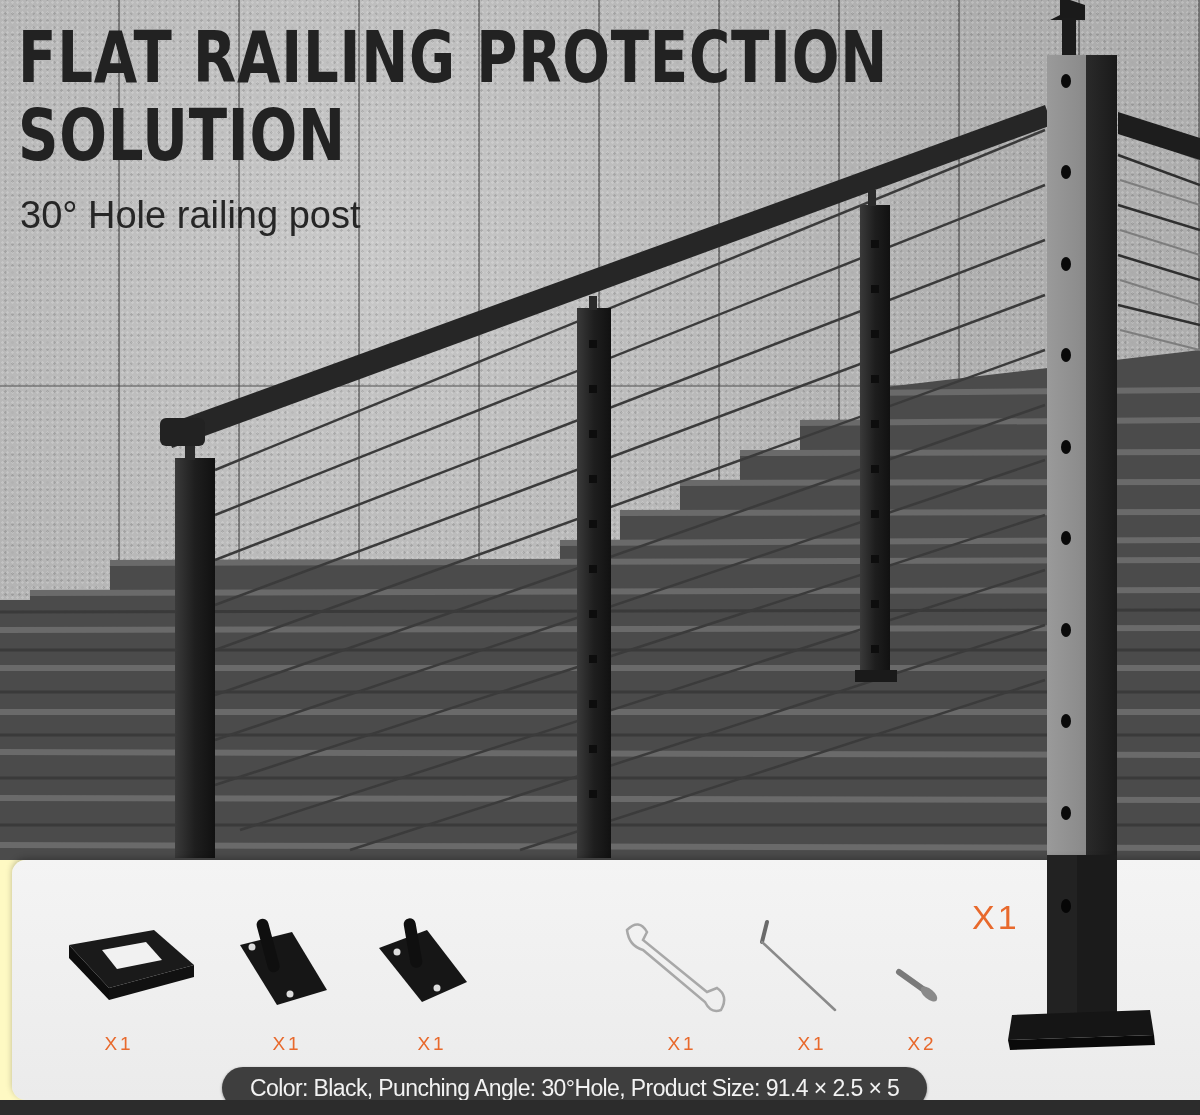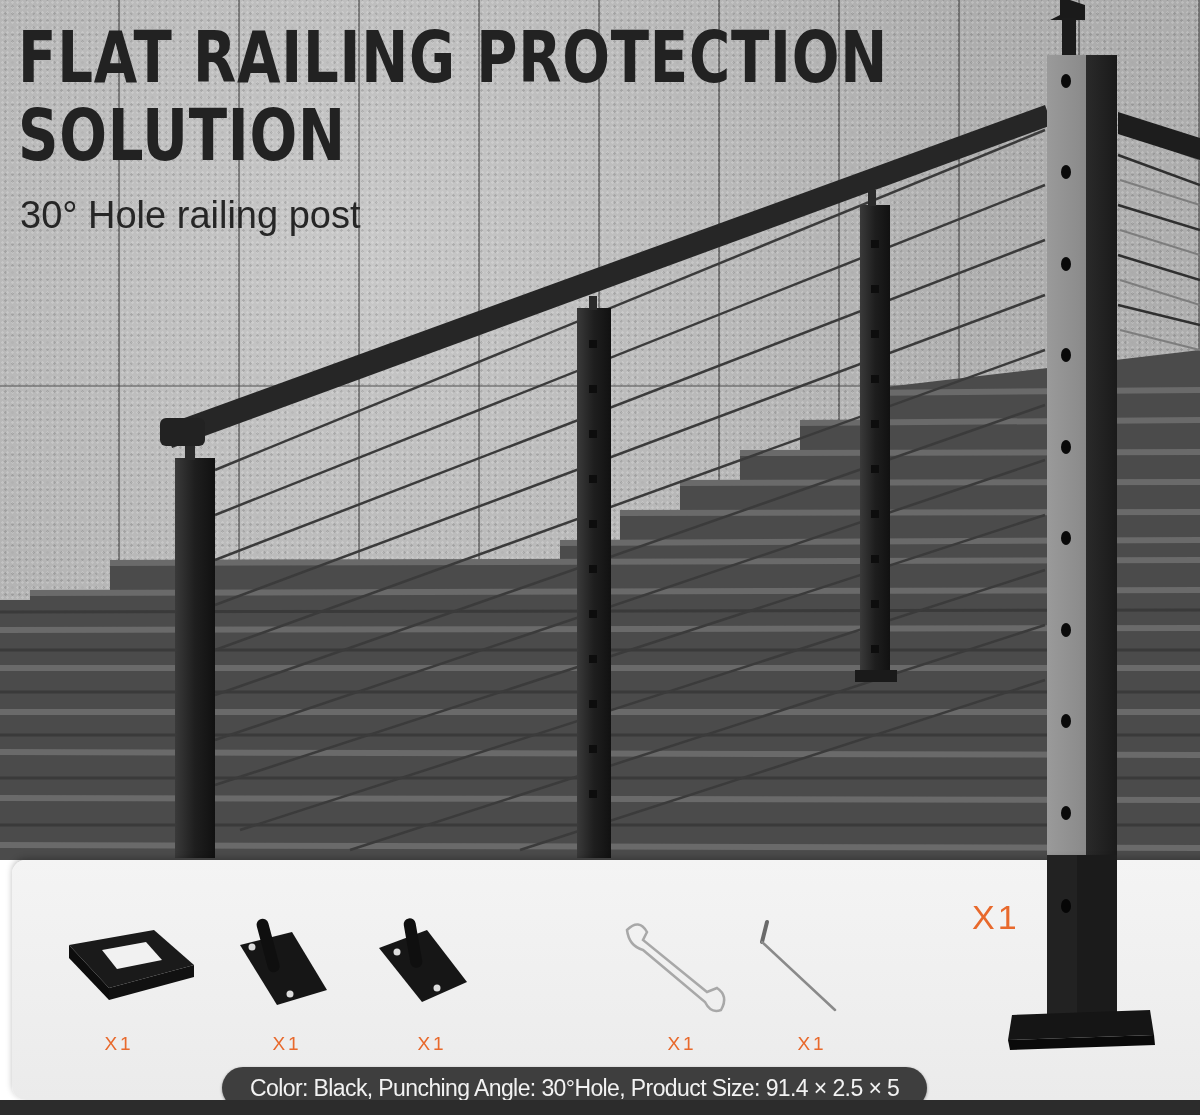--- a/index.html
+++ b/index.html
@@ -1,18 +1,18 @@
 <!DOCTYPE html>
 <html><head>
 <meta charset="utf-8">
 <style>
   html, body { margin: 0; padding: 0; }
   body { width: 1200px; height: 1115px; overflow: hidden; background: #9a9a9a; }
   .canvas { position: relative; width: 1200px; height: 1115px; overflow: hidden;
-    background: #ffffff; font-family: "Liberation Sans", sans-serif; }
+    background: #fef9c3; font-family: "Liberation Sans", sans-serif; }
 
   
   .wall { position: absolute; left: 0; top: 0; width: 1200px; height: 620px;
     background:
       repeating-linear-gradient(90deg, transparent 0 118px, rgba(60,60,60,0.55) 118px 120px),
       radial-gradient(circle at 30% 40%, #c9c9c9, #adadad 70%);
   }
   .wall-noise { position: absolute; inset: 0;
     background-image:
       radial-gradient(rgba(255,255,255,0.18) 1px, transparent 1.5px),
@@ -232,20 +232,27 @@
     </div>
 
     <div class="item" style="left:735px">
       <svg width="120" height="120" viewBox="0 0 120 120">
         <line x1="20" y1="12" x2="15" y2="32" stroke="#6a6a6a" stroke-width="4" stroke-linecap="round"></line>
         <line x1="15" y1="32" x2="88" y2="100" stroke="#8a8a8a" stroke-width="2.5" stroke-linecap="round"></line>
       </svg>
       <div class="qty">X1</div>
     </div>
 
+    <div class="item" style="left:845px">
+      <svg width="120" height="120" viewBox="0 0 120 120">
+        <line x1="42" y1="62" x2="70" y2="82" stroke="#7a7a7a" stroke-width="6" stroke-linecap="round"></line>
+        <ellipse cx="72" cy="84" rx="5" ry="10" fill="#8a8a8a" transform="rotate(-50 72 84)"></ellipse>
+      </svg>
+      <div class="qty">X2</div>
+    </div>
   </div>
 
   <svg style="position:absolute;left:0;top:0" width="1200" height="1115" viewBox="0 0 1200 1115">
     <rect x="1047" y="855" width="70" height="175" fill="#1b1b1b"></rect>
     <rect x="1047" y="855" width="30" height="175" fill="#222"></rect>
     <ellipse cx="1066" cy="906" rx="5" ry="7" fill="#060606"></ellipse>
     <path d="M1012,1015 L1150,1010 L1154,1035 L1008,1040 Z" fill="#151515"></path>
     <path d="M1008,1040 L1154,1035 L1155,1045 L1010,1050 Z" fill="#0a0a0a"></path>
   </svg>
   <div class="qty-big">X1</div>

